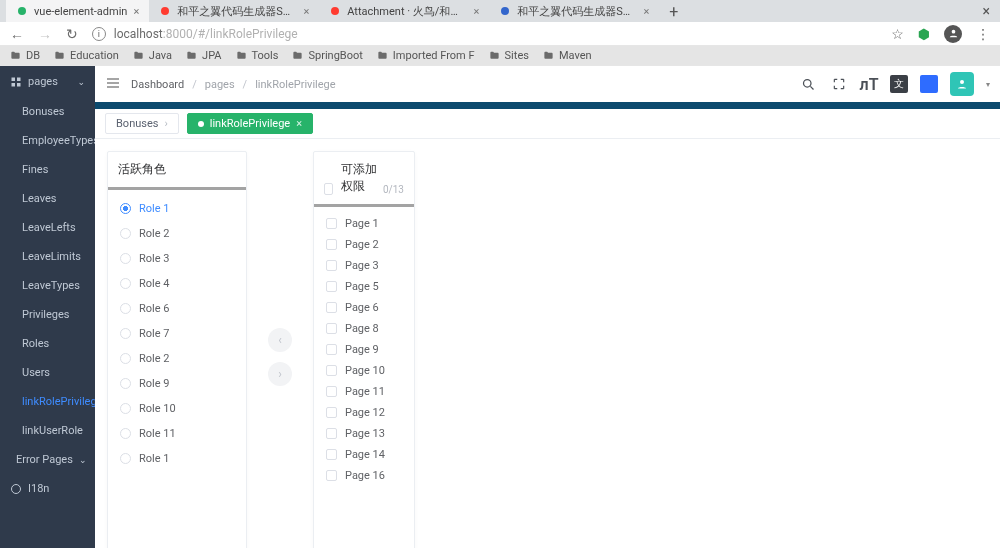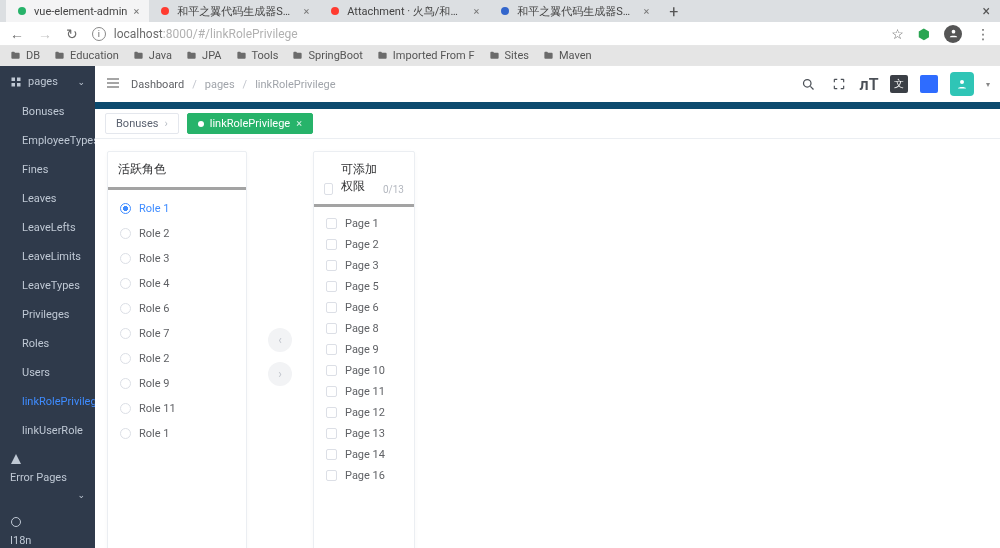--- a/index.html
+++ b/index.html
@@ -32,21 +32,21 @@
 
 .app { position:absolute; top:66px; left:0; right:0; bottom:0; display:flex; }
 
 
 .sidebar { width:95px; background:#2f3a4b; color:#bfc8d4; font-size:11px; overflow:hidden; }
 .sb-group { display:flex; align-items:center; gap:6px; padding:9px 10px; color:#bfc8d4; }
 .sb-group svg { width:12px; height:12px; fill:#bfc8d4; }
 .sb-group .chev { margin-left:auto; font-size:9px; }
 .sb-item { padding:8px 10px 8px 22px; color:#bfc8d4; cursor:pointer; white-space:nowrap; overflow:hidden; }
 .sb-item.active { color:#3f8cff; }
-.sb-item.icon-row { display:flex; align-items:flex-start; gap:6px; padding-left:10px;flex-direction:column; }
+.sb-item.icon-row { display:flex; align-items:center; gap:6px; padding-left:10px; }
 .sb-item.icon-row svg { width:12px; height:12px; fill:#bfc8d4; }
 
 
 .main { flex:1; display:flex; flex-direction:column; background:#fff; }
 .topbar { display:flex; align-items:center; padding:6px 10px; gap:10px; border-bottom:7px solid #0c4a6e; }
 .burger svg { width:16px; height:16px; color:#888; }
 .crumbs { display:flex; align-items:center; gap:8px; font-size:11px; color:#606266; }
 .crumbs .sep { color:#c0c4cc; }
 .crumbs .dim { color:#a0a4aa; }
 .top-actions { margin-left:auto; display:flex; align-items:center; gap:12px; }
@@ -348,20 +348,24 @@
             <div class="role-row">
               <span class="radio"></span>
               <span>Role 2</span>
             </div>
             <div class="role-row">
               <span class="radio"></span>
               <span>Role 9</span>
             </div>
             <div class="role-row">
               <span class="radio"></span>
+              <span>Role 10</span>
+            </div>
+            <div class="role-row">
+              <span class="radio"></span>
               <span>Role 11</span>
             </div>
             <div class="role-row">
               <span class="radio"></span>
               <span>Role 1</span>
             </div>
           </div>
       </div>
 
 

